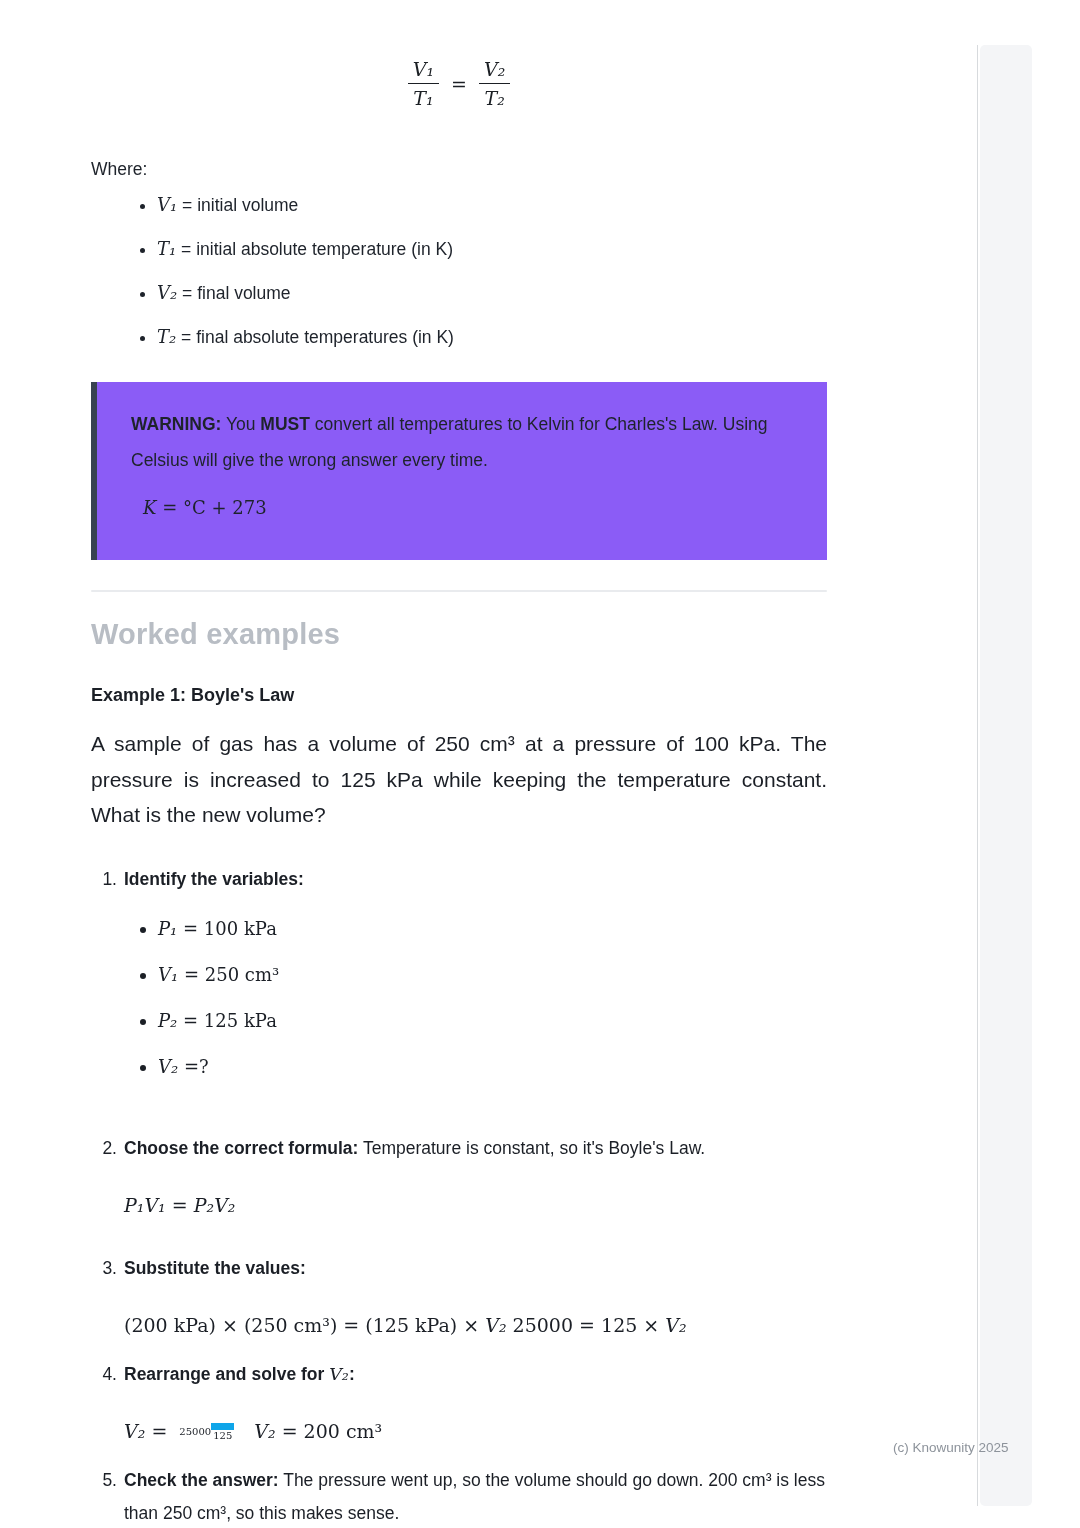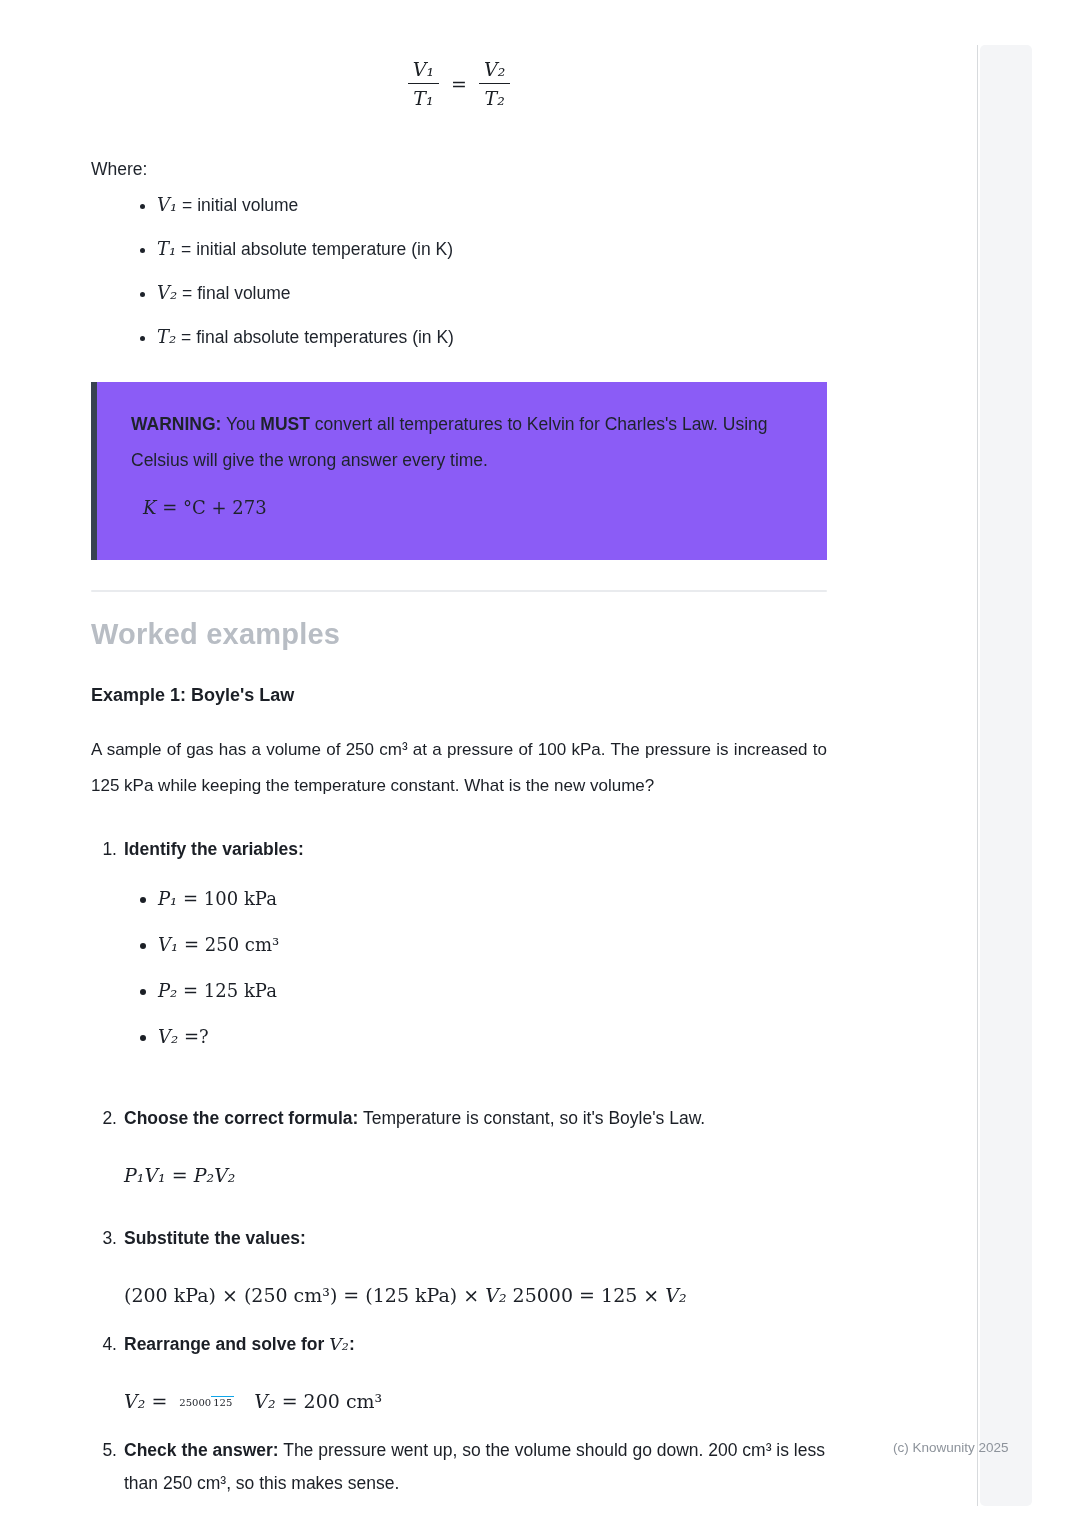--- a/index.html
+++ b/index.html
@@ -46,21 +46,21 @@
 
   .divider { margin-top: 30px; height: 2px; background: #e9ebee; border-radius: 1px; }
 
   .worked-heading {
     margin: 26px 0 0; font-size: 29px; font-weight: 600;
     color: #b8bdc4; letter-spacing: 0.2px;
   }
   .example-title { margin: 34px 0 0; font-size: 18px; font-weight: 700; color: #1b1f26; }
 
   .problem {
-    margin: 26px 0 0; font-size: 17px; line-height: 35.5px;
+    margin: 20px 0 0; font-size: 21px; line-height: 35.5px;
     text-align: justify; color: #1b1f26;
   }
 
   .steps { margin-top: 24px; }
   .step { display: flex; margin-top: 30px; font-size: 17.5px; line-height: 33px; color: #1b1f26; }
   .step.tight { margin-top: 16px; }
   .step-num { flex: none; width: 26px; text-align: right; margin-right: 7px; }
   .step-body { flex: 1; }
 
   ul.subvars { margin: 22px 0 0; padding-left: 34px; list-style: disc; }
@@ -69,21 +69,21 @@
     font-family: "DejaVu Serif", "Liberation Serif", serif;
   }
 
   .formula-line { margin-top: 24px; font-size: 19px; color: #1b1f26; }
   .gap-left { margin-left: 14px; }
 
   .ifrac {
     display: inline-flex; align-items: center;
     font-size: 10px; line-height: 1.25; vertical-align: middle; margin: 0 6px;
   }
-  .ifrac .fden { border-top: 1px solid #0ea5e9; padding: 0 2px; }
+  .ifrac .fden { border-top: 7px solid #0ea5e9; padding: 0 2px; }
 
   .footer {
     position: absolute; left: 893px; top: 1440px;
     font-size: 13.5px; color: #8d939b; z-index: 3; white-space: nowrap;
   }
 
   .page-edge { position: absolute; left: 977px; top: 45px; width: 1px; height: 1461px; background: #d7dadd; }
   .scroll-rail { position: absolute; left: 980px; top: 45px; width: 52px; height: 1461px; z-index: 1; }
   .scroll-thumb { width: 100%; height: 100%; background: #f4f5f7; border-radius: 5px; }
 </style>

